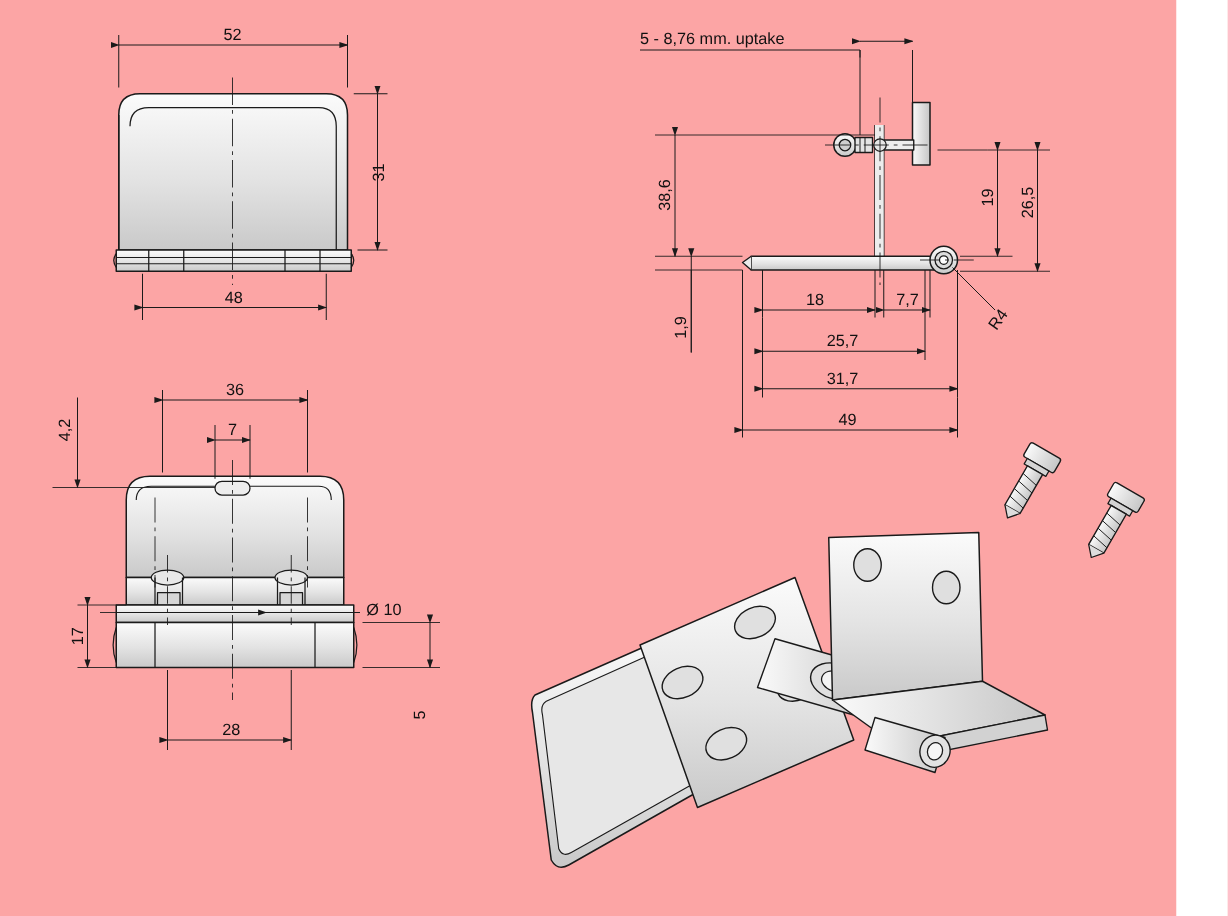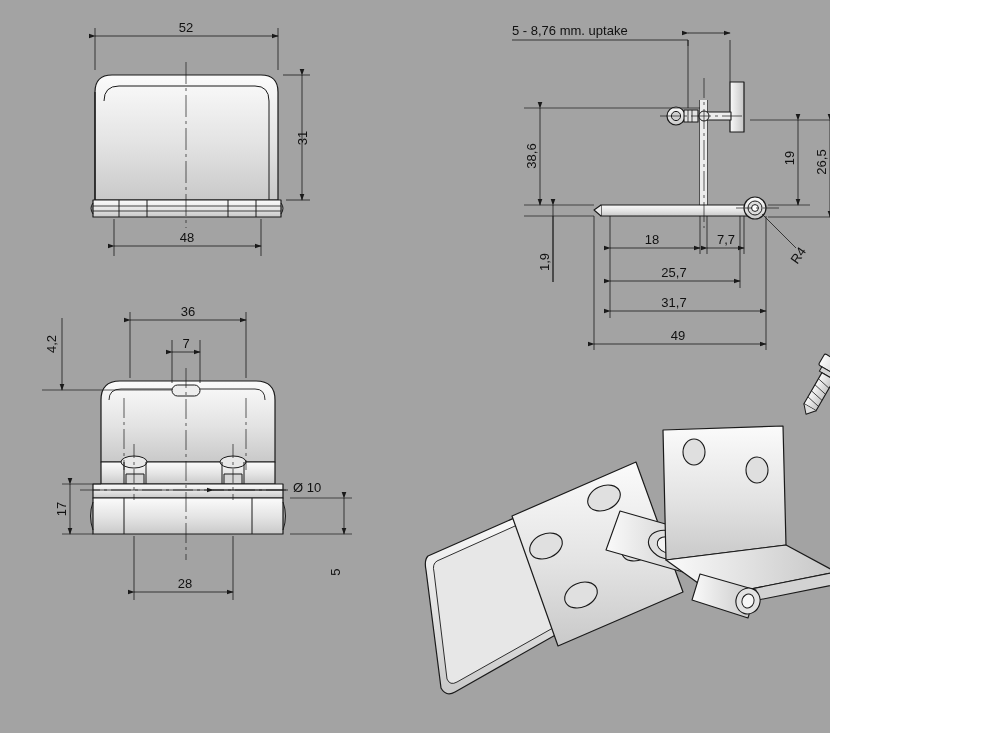--- a/index.html
+++ b/index.html
@@ -5,23 +5,23 @@
   html, body {
     margin: 0;
     padding: 0;
     background: #ffffff;
   }
   body {
     font-family: "Liberation Sans", sans-serif;
   }
   #sheet {
     position: relative;
-    width: 830px;
+    width: 941px;
     height: 733px;
-    background: #a3a3a3;
+    background: #fca5a5;
     overflow: hidden;
   }
   #sheet svg {
     position: absolute;
     left: 0;
     top: 0;
   }
   .dim-text {
     font-family: "Liberation Sans", sans-serif;
     font-size: 13px;

